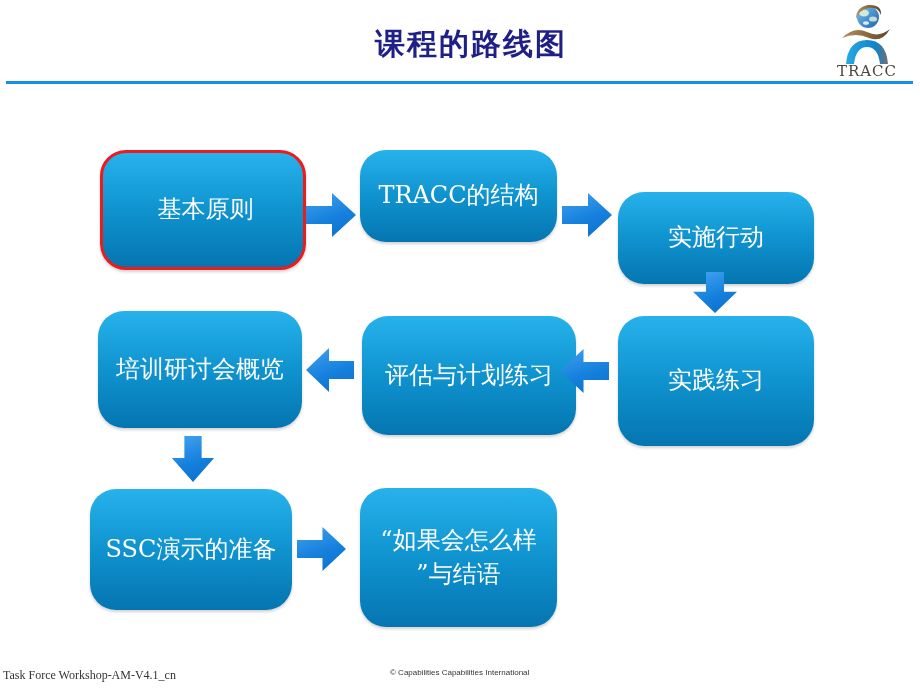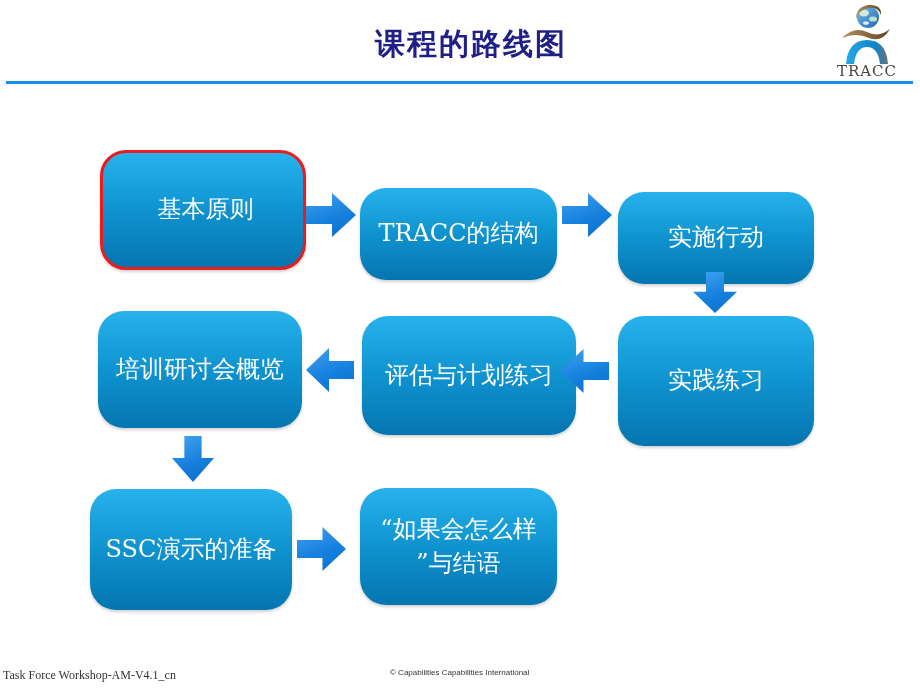--- a/index.html
+++ b/index.html
@@ -61,27 +61,27 @@
     line-height: 1.4;
     white-space: pre-line;
     box-shadow: 0 2px 3px rgba(0,0,0,0.18);
     padding: 0 14px;
   }
   .fbox.highlighted {
     border: 3px solid #ec1c1c;
   }
 
   .b1 { left: 100px; top: 150px; width: 206px; height: 120px; padding-left: 19px; }
-  .b2 { left: 360px; top: 150px; width: 197px; height: 92px; margin-top: 38px; }
+  .b2 { left: 360px; top: 150px; width: 197px; height: 92px; }
   .b3 { left: 618px; top: 156px; width: 196px; height: 92px; margin-top: 36px; }
   .b4 { left: 618px; top: 316px; width: 196px; height: 130px; }
   .b5 { left: 362px; top: 316px; width: 214px; height: 119px; }
   .b6 { left:  98px; top: 311px; width: 204px; height: 117px; }
   .b7 { left:  90px; top: 489px; width: 202px; height: 121px; }
-  .b8 { left: 360px; top: 488px; width: 197px; height: 117px; }
+  .b8 { left: 360px; top: 488px; width: 197px; height: 139px; }
 
   
   .arrow {
     position: absolute;
     background: linear-gradient(160deg, #46a5f1 0%, #1580dd 55%, #0b6cc9 100%);
   }
   .arrow.right { clip-path: polygon(0 32%, 52% 32%, 52% 6%, 100% 50%, 52% 94%, 52% 68%, 0 68%); }
   .arrow.left  { clip-path: polygon(100% 32%, 48% 32%, 48% 6%, 0 50%, 48% 94%, 48% 68%, 100% 68%); }
   .arrow.down  { clip-path: polygon(32% 0, 68% 0, 68% 48%, 94% 48%, 50% 100%, 6% 48%, 32% 48%); }
 

